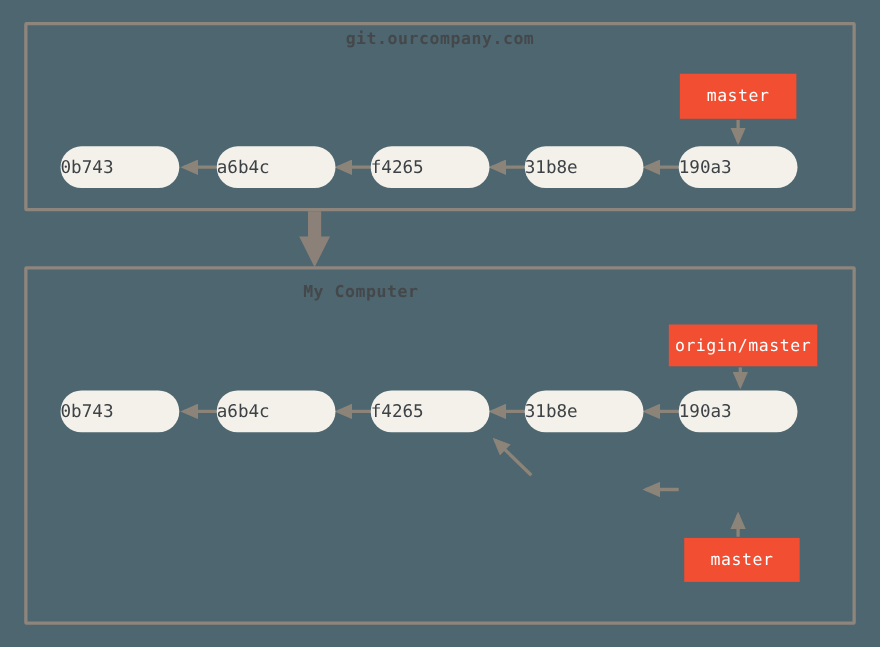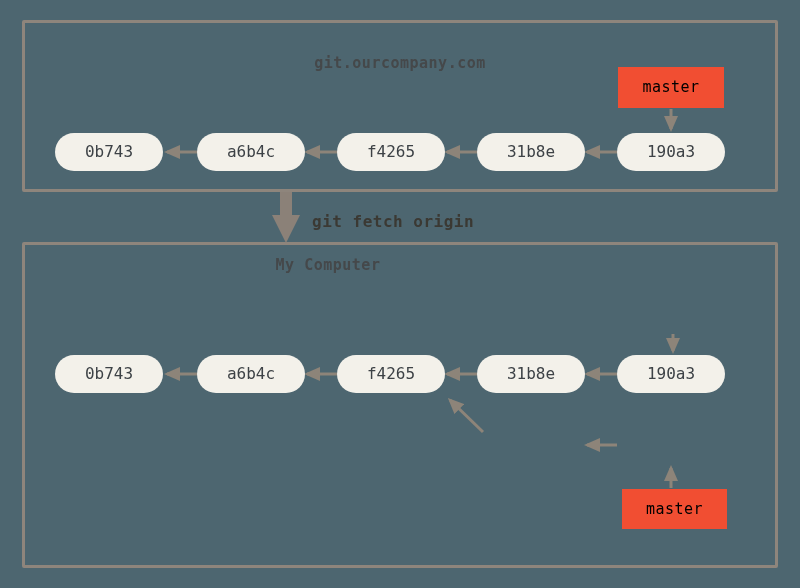--- a/index.html
+++ b/index.html
@@ -12,39 +12,39 @@
     position:absolute; border:3px solid #8e857c; box-sizing:border-box;
     background:transparent; border-radius:2px;
   }
   .repo-title {
     position:absolute; font-weight:bold; font-size:15px; color:#45484a;
     text-align:center; letter-spacing:0.5px;
   }
   .pill {
     position:absolute; width:108px; height:38px; border-radius:19px;
     background:#f3f1ea; color:#3d4246; font-size:16px;
-    text-align:center; line-height:38px;
+    text-align:left; line-height:38px;
   }
   .branch {
-    position:absolute; background:#f14e32; color:#000000; font-size:15px;
+    position:absolute; background:#f14e32; color:#ffffff; font-size:15px;
     text-align:center; letter-spacing:0.5px;
   }
   .command-label {
     position:absolute; font-weight:bold; font-size:16px; color:#3b3933;
     letter-spacing:0.5px;
   }
   .edges { position:absolute; left:0; top:0; }
 </style>
 </head>
 <body>
 
 <div class="canvas">
 
   <div class="repo-box" style="left:22px; top:20px; width:756px; height:172px;"></div>
-  <div class="repo-title" style="left:22px; top:26px; width:756px;margin-top:28px;">git.ourcompany.com</div>
+  <div class="repo-title" style="left:22px; top:26px; width:756px;">git.ourcompany.com</div>
 
   <div class="repo-box" style="left:22px; top:242px; width:756px; height:326px;"></div>
   <div class="repo-title" style="left:22px; top:256px; width:612px;">My Computer</div>
 
   <svg class="edges" width="800" height="588">
     <defs>
       <marker id="ah" markerUnits="userSpaceOnUse" markerWidth="16" markerHeight="14" refX="13" refY="7" orient="auto">
         <path d="M0,0 L16,7 L0,14 z" fill="#8d8479"></path>
       </marker>
     </defs>
@@ -69,22 +69,22 @@
   </svg>
 
   <div class="branch" style="left:618px; top:67px; width:106px; height:41px; line-height:41px;">master</div>
 
   <div class="pill" style="left:55px;  top:133px;">0b743</div>
   <div class="pill" style="left:197px; top:133px;">a6b4c</div>
   <div class="pill" style="left:337px; top:133px;">f4265</div>
   <div class="pill" style="left:477px; top:133px;">31b8e</div>
   <div class="pill" style="left:617px; top:133px;">190a3</div>
 
-  <div class="command-label" style="left:312px; top:212px;">git fetch origin</div>
 
+  <div class="branch" style="left:608px; top:295px; width:135px; height:38px; line-height:38px;">origin/master</div>
 
   <div class="pill" style="left:55px;  top:355px;">0b743</div>
   <div class="pill" style="left:197px; top:355px;">a6b4c</div>
   <div class="pill" style="left:337px; top:355px;">f4265</div>
   <div class="pill" style="left:477px; top:355px;">31b8e</div>
   <div class="pill" style="left:617px; top:355px;">190a3</div>
 
 
   <div class="branch" style="left:622px; top:489px; width:105px; height:40px; line-height:40px;">master</div>
 

